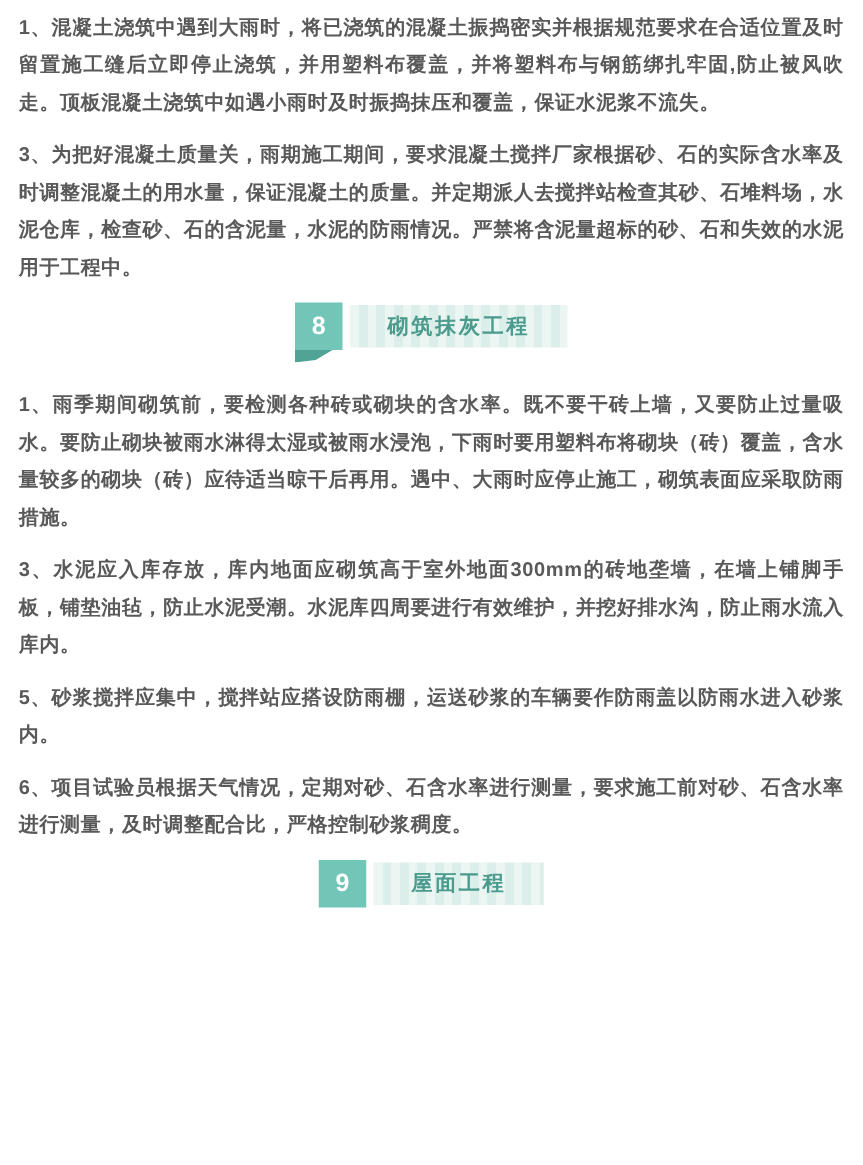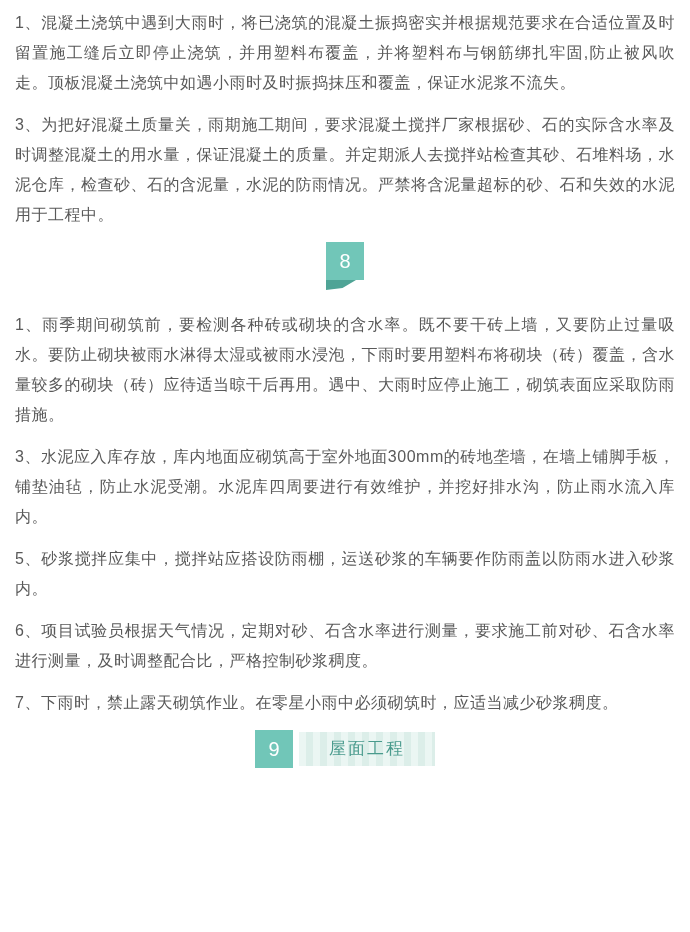--- a/index.html
+++ b/index.html
@@ -5,21 +5,21 @@
   :root{
     --badge-square:#71c6b8;
     --badge-fold:#4fa496;
     --badge-number:#ffffff;
     --stripe-a:#ebf6f3;
     --stripe-b:#dceee9;
     --banner-text:#4a9b8d;
     --body-text:#595959;
     --page-bg:#ffffff;
   }
-  *{margin:0;padding:0;box-sizing:border-box;}
+  *{margin:0;padding:0;box-sizing:border-box;font-weight:bold;}
   html,body{background:#fff;}
   body{
     font-family:"Liberation Sans","DejaVu Sans",sans-serif;
   }
   .page{
     width:690px;
     height:932px;
     margin:0 auto;
     background:var(--page-bg);
     padding:8px 15px 0 15px;
@@ -85,27 +85,27 @@
 <div class="page">
 
   <p class="para">1、混凝土浇筑中遇到大雨时，将已浇筑的混凝土振捣密实并根据规范要求在合适位置及时留置施工缝后立即停止浇筑，并用塑料布覆盖，并将塑料布与钢筋绑扎牢固,防止被风吹走。顶板混凝土浇筑中如遇小雨时及时振捣抹压和覆盖，保证水泥浆不流失。</p>
   <p class="para">3、为把好混凝土质量关，雨期施工期间，要求混凝土搅拌厂家根据砂、石的实际含水率及时调整混凝土的用水量，保证混凝土的质量。并定期派人去搅拌站检查其砂、石堆料场，水泥仓库，检查砂、石的含泥量，水泥的防雨情况。严禁将含泥量超标的砂、石和失效的水泥用于工程中。</p>
 
   <div class="section-badge">
     <div class="badge-square-wrap">
       <div class="badge-square">8</div>
       <div class="badge-fold"></div>
     </div>
+    <div class="badge-banner">砌筑抹灰工程</div>
   </div>
 
   <p class="para">1、雨季期间砌筑前，要检测各种砖或砌块的含水率。既不要干砖上墙，又要防止过量吸水。要防止砌块被雨水淋得太湿或被雨水浸泡，下雨时要用塑料布将砌块（砖）覆盖，含水量较多的砌块（砖）应待适当晾干后再用。遇中、大雨时应停止施工，砌筑表面应采取防雨措施。</p>
   <p class="para">3、水泥应入库存放，库内地面应砌筑高于室外地面300mm的砖地垄墙，在墙上铺脚手板，铺垫油毡，防止水泥受潮。水泥库四周要进行有效维护，并挖好排水沟，防止雨水流入库内。</p>
   <p class="para">5、砂浆搅拌应集中，搅拌站应搭设防雨棚，运送砂浆的车辆要作防雨盖以防雨水进入砂浆内。</p>
   <p class="para">6、项目试验员根据天气情况，定期对砂、石含水率进行测量，要求施工前对砂、石含水率进行测量，及时调整配合比，严格控制砂浆稠度。</p>
-  <p class="para">7、下雨时，禁止露天砌筑作业。在零星小雨中必须砌筑时，应适当减少砂浆稠度。</p>
 
   <div class="section-badge" style="margin-bottom:0;">
     <div class="badge-square-wrap">
       <div class="badge-square">9</div>
 
     </div>
     <div class="badge-banner">屋面工程</div>
   </div>
 
 </div>

